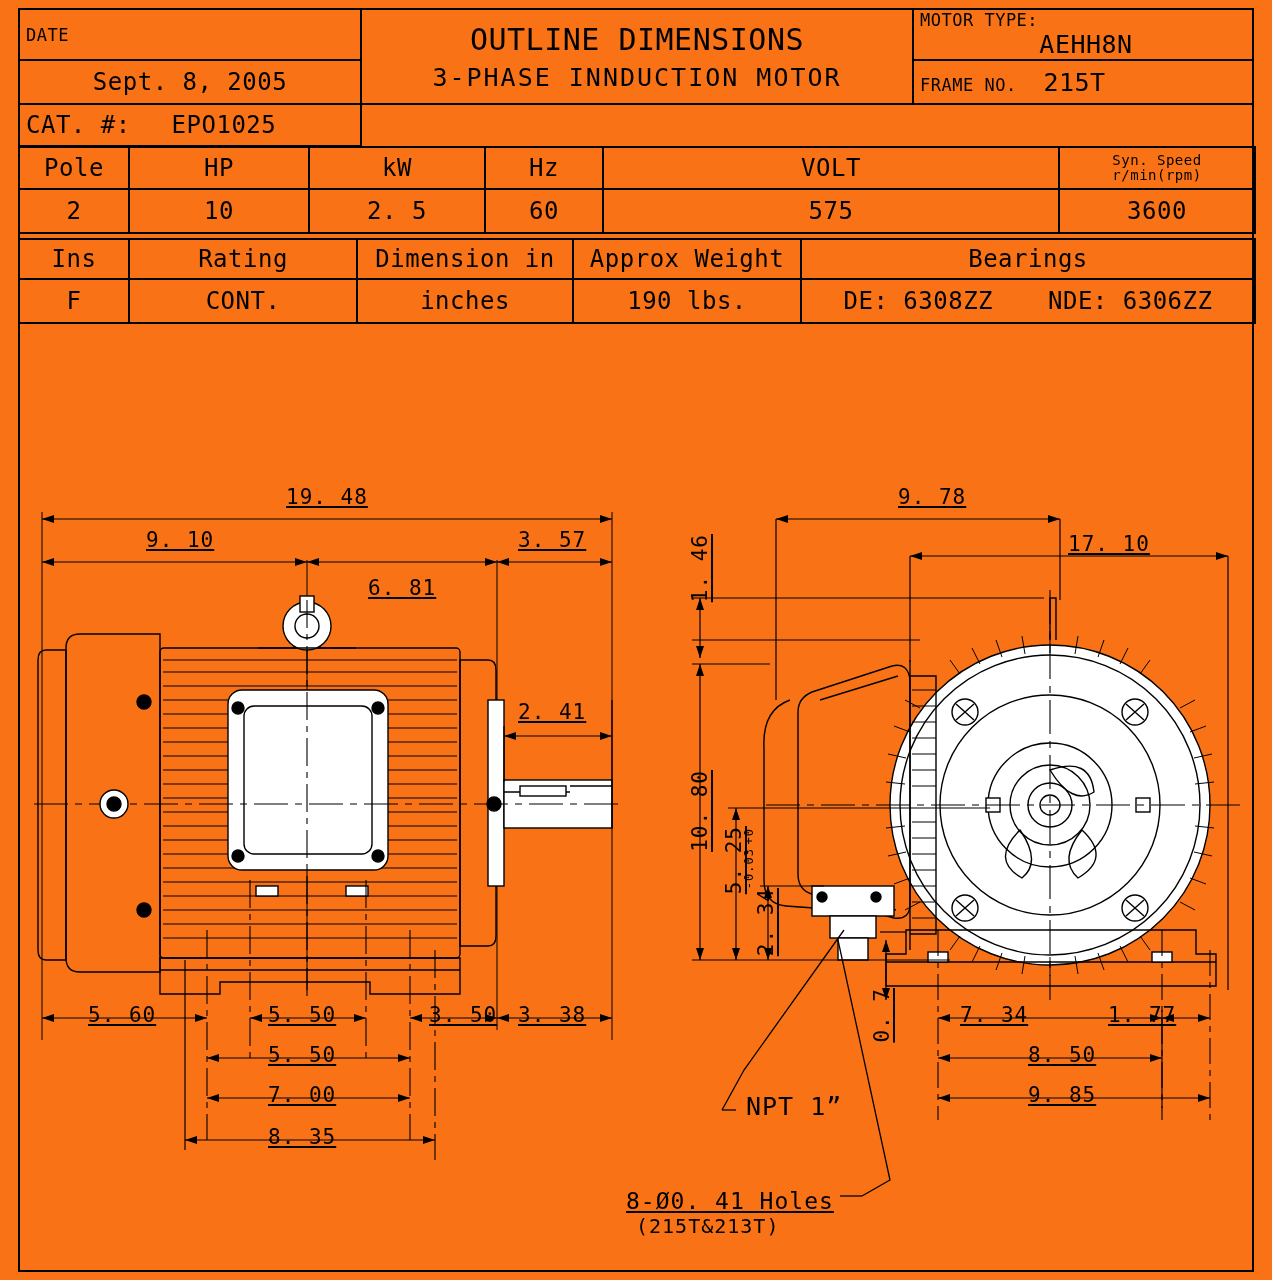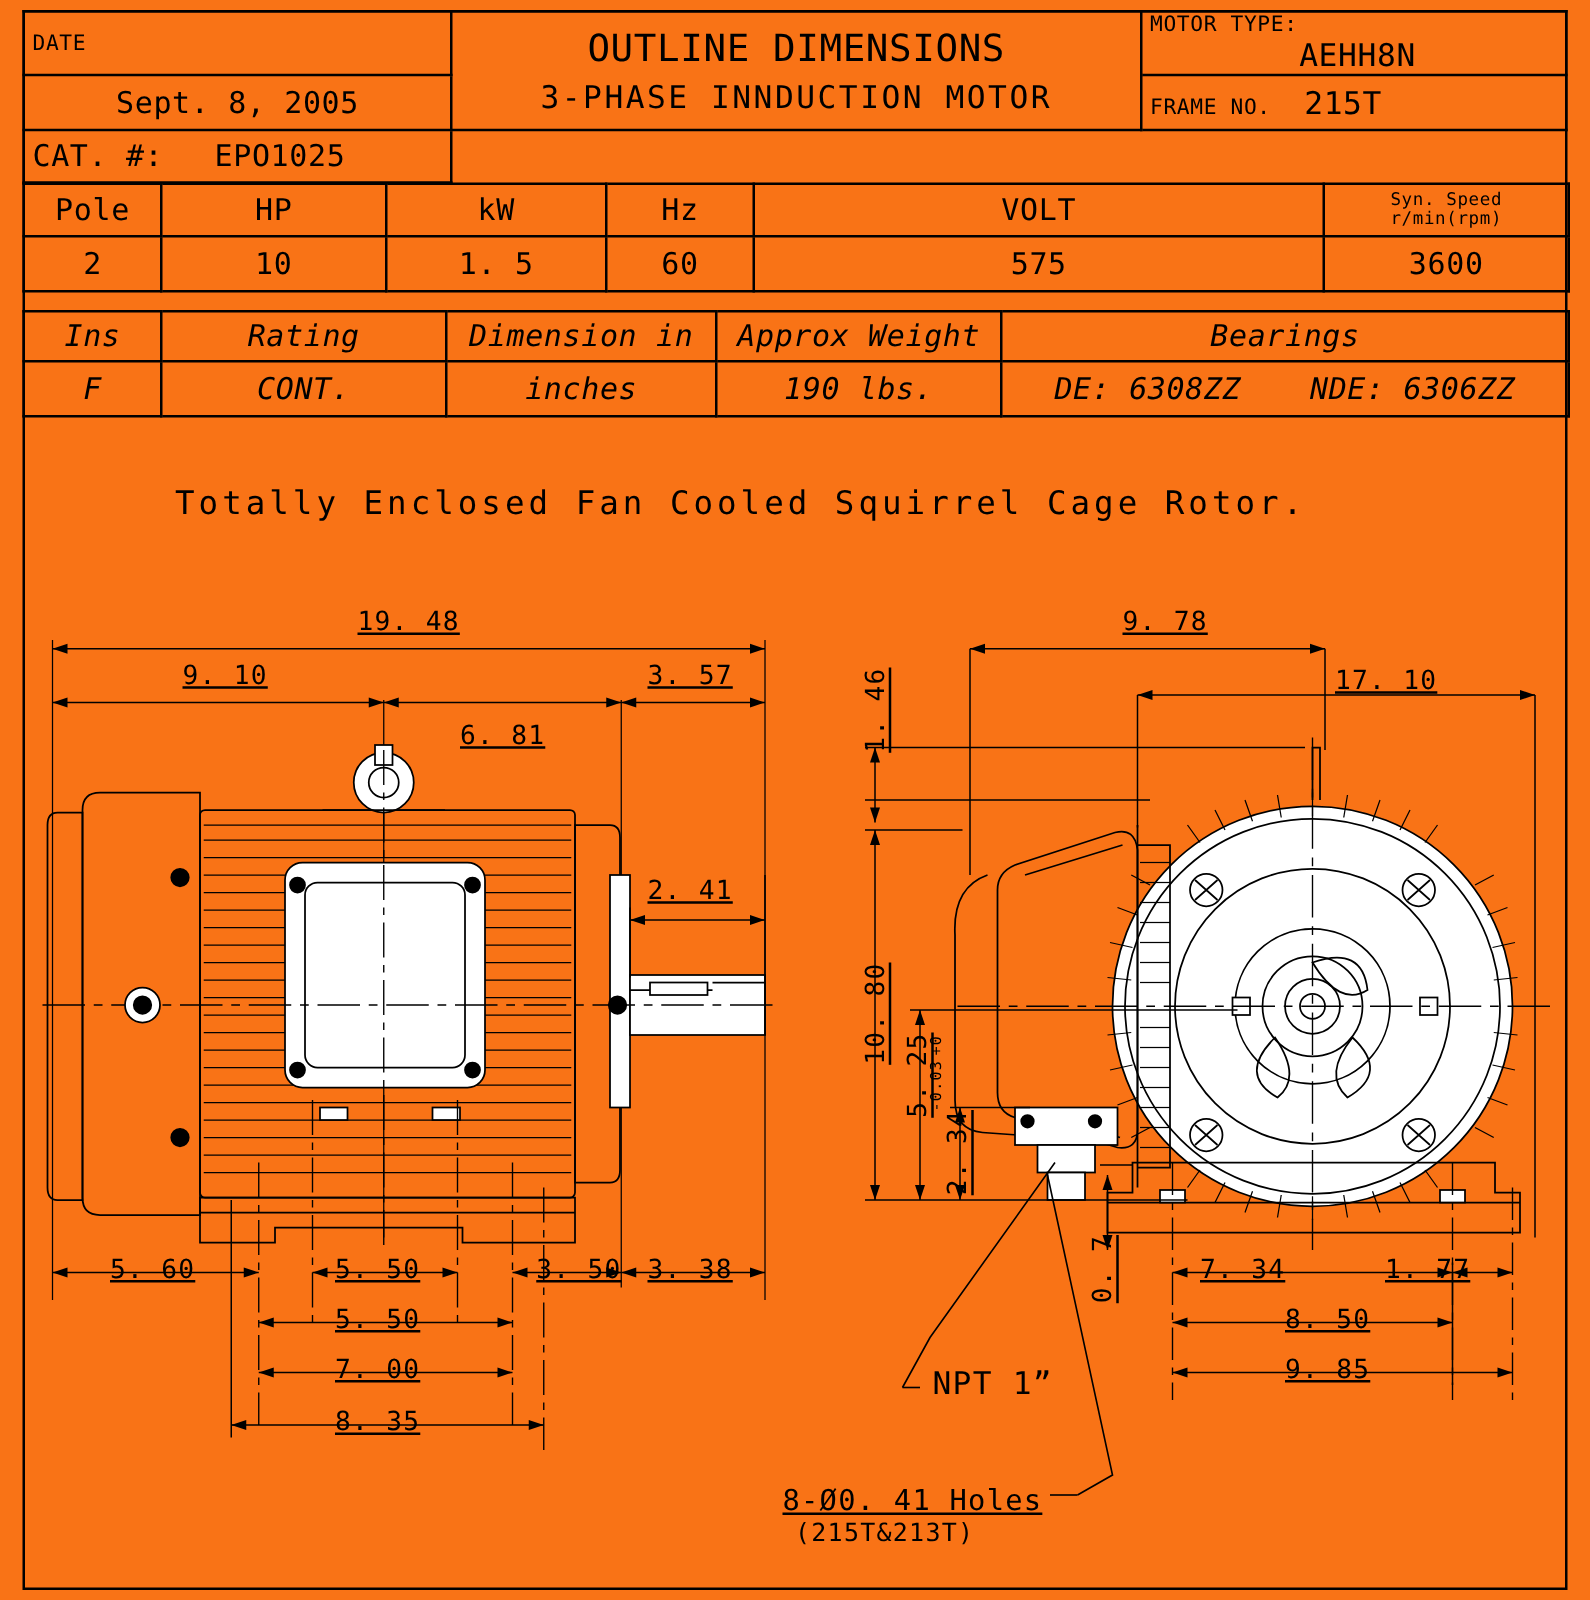--- a/index.html
+++ b/index.html
@@ -150,29 +150,29 @@
         <td class="t-med">Hz</td>
         <td class="t-med">VOLT</td>
         <td class="two-line">
           <div>Syn. Speed</div>
           <div>r/min(rpm)</div>
         </td>
       </tr>
       <tr style="height:44px">
         <td class="t-med">2</td>
         <td class="t-med">10</td>
-        <td class="t-med">1. 5</td>
+        <td class="t-med">2. 5</td>
         <td class="t-med">60</td>
         <td class="t-med">575</td>
         <td class="t-med">3600</td>
       </tr>
     </tbody>
   </table>
 
-  <table class="tbl" style="left:18px; top:248px; width:1236px; height:84px;font-style:italic;">
+  <table class="tbl" style="left:18px; top:238px; width:1236px; height:84px;">
     <colgroup>
       <col style="width:110px">
         <col style="width:228px">
         <col style="width:216px">
       <col style="width:228px">
         <col style="width:454px">
     </colgroup>
     <tbody>
       <tr style="height:40px">
         <td class="t-med">Ins</td>
@@ -187,21 +187,20 @@
         <td class="t-med">inches</td>
         <td class="t-med">190 lbs.</td>
         <td class="t-med">
           <span style="padding-right:40px">DE: 6308ZZ</span>
           <span>NDE: 6306ZZ</span>
         </td>
       </tr>
     </tbody>
   </table>
 
-  <div class="note">Totally Enclosed Fan Cooled Squirrel Cage Rotor.</div>
 
   <svg class="draw" viewBox="0 0 1272 1280">
     <g stroke="#000" fill="none" stroke-width="1.4">
 
       <g stroke-width="1">
         <line x1="42" y1="512" x2="42" y2="1040"></line>
         <line x1="612" y1="512" x2="612" y2="1040"></line>
         <line x1="307" y1="560" x2="307" y2="990"></line>
         <line x1="497" y1="560" x2="497" y2="1030"></line>
       </g>

